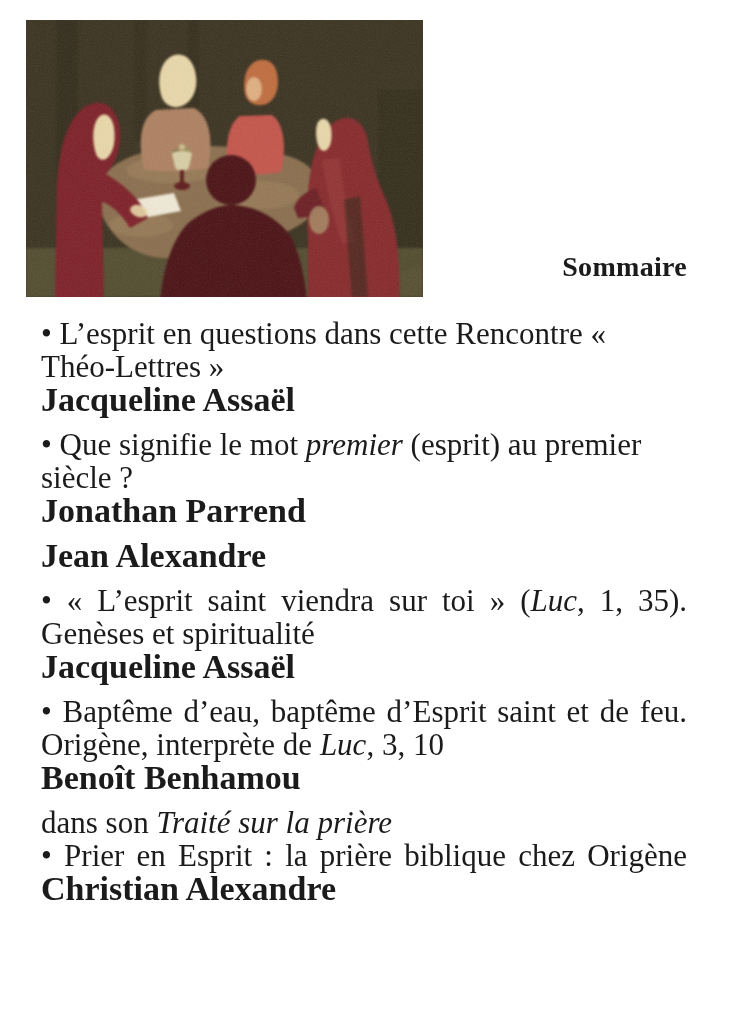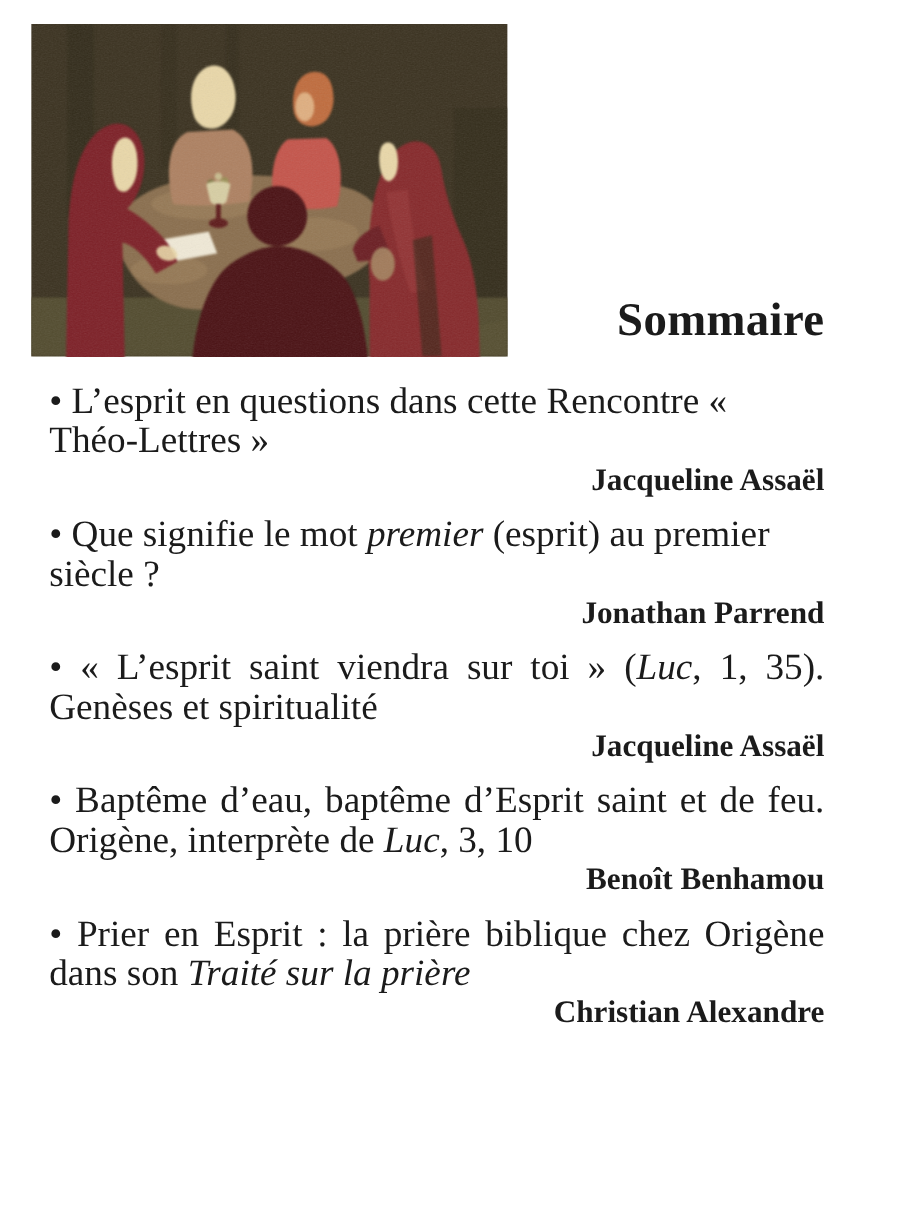--- a/index.html
+++ b/index.html
@@ -19,42 +19,42 @@
     margin: 0;
   }
   .artwork svg { display: block; width: 100%; height: 100%; }
   .soft { filter: blur(1.1px); }
   .page-title {
     position: absolute;
     left: 41px; top: 248px;
     width: 646px;
     margin: 0;
     text-align: right;
-    font-size: 39px;
+    font-size: 28px;
     line-height: 38px;
     font-weight: bold;
     letter-spacing: 0.3px;
   }
   .toc {
     position: absolute;
     left: 41px; top: 317px;
     width: 646px;
   }
   .toc-item { margin: 0 0 12px 0; }
   .title { margin: 0; font-size: 31px; line-height: 33px; }
   .line { display: block; }
   .line.just { text-align: justify; text-align-last: justify; text-justify: inter-word; }
   .line.last { text-align: left; }
   .line i { font-style: italic; }
   .author {
     margin: 0;
-    font-size: 26px;
+    font-size: 34px;
     line-height: 33px;
     font-weight: bold;
-    text-align: right;
+    text-align: left;
   }
 </style>
 </head>
 <body>
 
 <div class="page">
 
   <figure class="artwork">
     <svg viewBox="0 0 397 277" preserveAspectRatio="none" aria-hidden="true">
       <defs>
@@ -128,20 +128,21 @@
     </div>
 
     <div class="toc-item">
       <p class="title">
           <span class="line last"><span>• Que signifie le mot </span><i>premier</i><span> (esprit) au premier siècle ?</span></span>
         </p>
       <p class="author">Jonathan Parrend</p>
     </div>
 
     <div class="toc-item">
+      <p class="author">Jean Alexandre</p>
     </div>
 
 
     <div class="toc-item">
       <p class="title">
           <span class="line just"><span>• « L’esprit saint viendra sur toi » (</span><i>Luc</i><span>, 1, 35).</span></span>
           <span class="line last"><span>Genèses et spiritualité</span><i></i><span></span></span>
         </p>
       <p class="author">Jacqueline Assaël</p>
     </div>
@@ -149,20 +150,20 @@
     <div class="toc-item">
       <p class="title">
           <span class="line just"><span>• Baptême d’eau, baptême d’Esprit saint et de feu.</span><i></i><span></span></span>
           <span class="line last"><span>Origène, interprète de </span><i>Luc</i><span>, 3, 10</span></span>
         </p>
       <p class="author">Benoît Benhamou</p>
     </div>
 
     <div class="toc-item">
       <p class="title">
+          <span class="line last"><span>dans son </span><i>Traité sur la prière</i><span></span></span>
           <span class="line just"><span>• Prier en Esprit : la prière biblique chez Origène</span><i></i><span></span></span>
-          <span class="line last"><span>dans son </span><i>Traité sur la prière</i><span></span></span>
         </p>
       <p class="author">Christian Alexandre</p>
     </div>
 
   </div>
 </div>
 
 </body></html>

